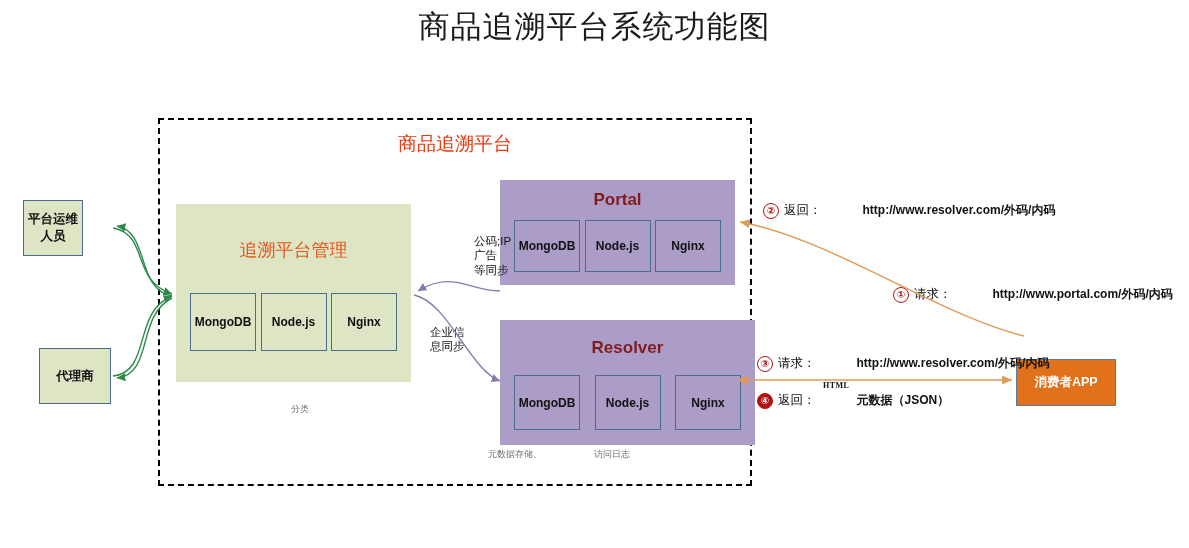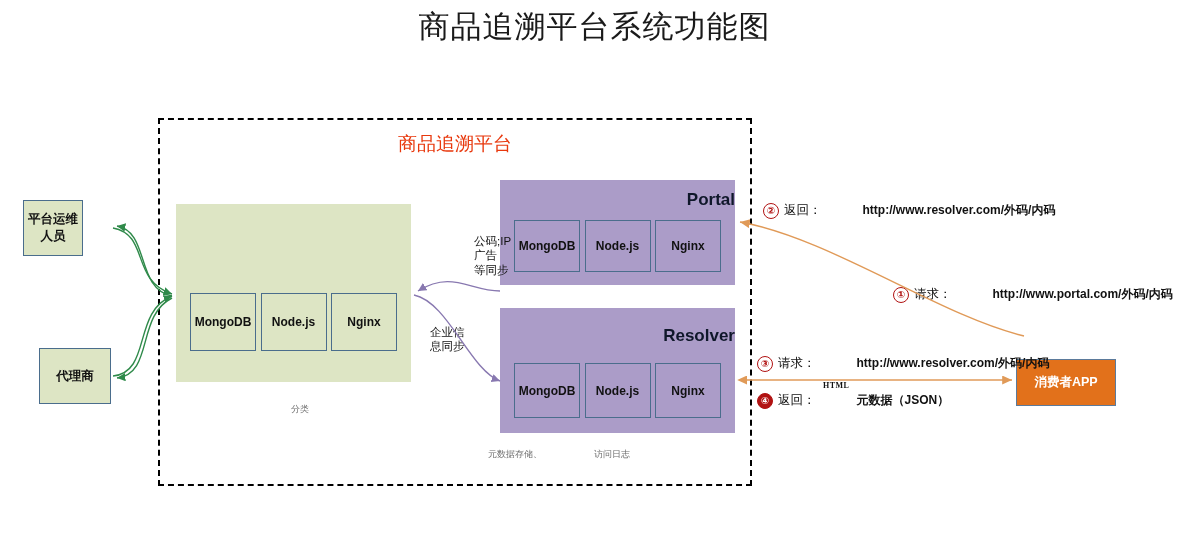--- a/index.html
+++ b/index.html
@@ -32,23 +32,23 @@
 
   .subrow{position:absolute;left:0;width:100%;display:flex;justify-content:space-between;
           padding:0 14px;box-sizing:border-box;}
   .subbox{border:1.5px solid #4a6d8c;box-sizing:border-box;display:flex;
           align-items:center;justify-content:center;font-size:12px;font-weight:bold;color:#111;}
   .greenbox .subrow{top:89px;}
   .greenbox .subbox{width:66px;height:58px;background:#dde5c4;}
 
   .purplebox{position:absolute;background:#ab9cc8;box-sizing:border-box;}
   #portal-box{left:500px;top:180px;width:235px;height:105px;}
-  #resolver-box{left:500px;top:308px;width:235px;height:125px;}
-  .purplebox .ptitle{position:absolute;left:0;top:10px;width:100%;text-align:right;
-            font-size:17px;color:#0f172a;font-weight:bold;}
+  #resolver-box{left:500px;top:320px;width:255px;height:125px;}
+  .purplebox .ptitle{position:absolute;left:0;top:10px;width:100%;text-align:center;
+            font-size:17px;color:#7f1d1d;font-weight:bold;}
   #resolver-box .ptitle{top:18px;}
   .purplebox .subrow{top:40px;}
   #resolver-box .subrow{top:55px;}
   .purplebox .subbox{width:66px;height:52px;background:#ab9cc8;}
   #resolver-box .subbox{height:55px;}
 
   .orangebox{position:absolute;left:1016px;top:359px;width:100px;height:47px;
              background:#e2711b;border:1.5px solid #5b7a9b;box-sizing:border-box;
              display:flex;align-items:center;justify-content:center;
              font-size:12.5px;font-weight:bold;color:#ffffff;}
@@ -90,20 +90,21 @@
   <div class="dashlabel">商品追溯平台</div>
 
   <div class="actor" id="actor-ops">
     <span>平台运维<br>人员</span>
   </div>
   <div class="actor" id="actor-agent">
     <span>代理商</span>
   </div>
 
   <div class="greenbox">
+    <div class="gtitle">追溯平台管理</div>
     <div class="subrow">
       <div class="subbox">MongoDB</div>
       <div class="subbox">Node.js</div>
       <div class="subbox">Nginx</div>
     </div>
   </div>
 
   <div class="purplebox" id="portal-box">
     <div class="ptitle">Portal</div>
     <div class="subrow">

